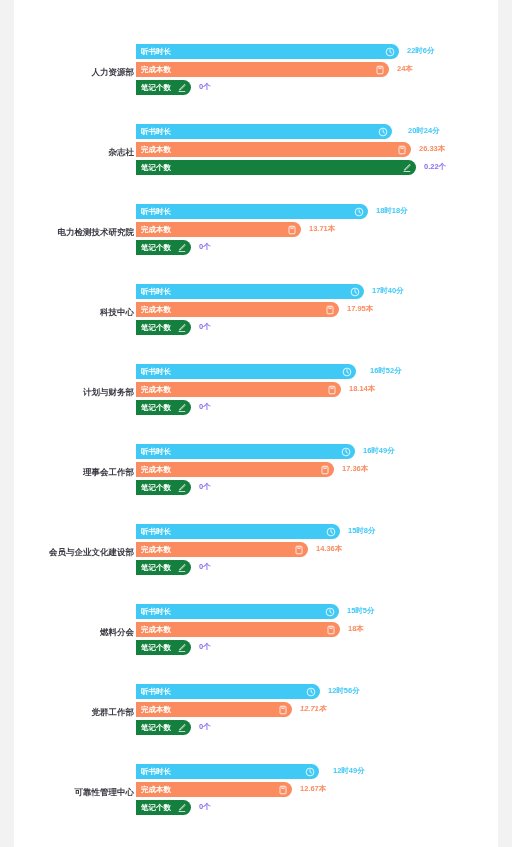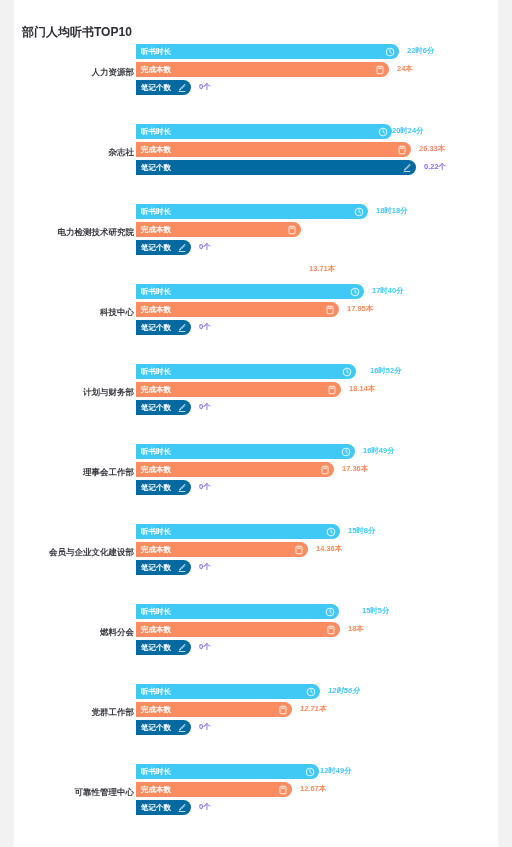--- a/index.html
+++ b/index.html
@@ -103,28 +103,27 @@
     top: 2px;
     font-size: 7.5px;
     font-weight: bold;
     white-space: nowrap;
     letter-spacing: 0px;
   }
   .row-time .bar { background: #41c9f5; }
   .row-time .value { color: #41c9f5; }
   .row-books .bar { background: #fb8c5f; }
   .row-books .value { color: #fb8c5f; }
-  .row-notes .bar { background: #0369a1; }
+  .row-notes .bar { background: #15803d; }
   .row-notes .value { color: #8b6cf0; }
 </style>
 </head>
 <body>
 
 <div id="card">
-  <div id="chart-title">部门人均听书TOP10</div>
   <div id="groups">
       <div class="group">
         <div class="dept-label">人力资源部</div>
         <div class="rows">
           <div class="row row-time">
             <div class="bar" style="width: 263px;">
               <span class="bar-label">听书时长</span>
               <span class="bar-icon">
                 <svg viewBox="0 0 16 16">
                   <circle cx="8" cy="8" r="6.2" fill="none" stroke="#fff" stroke-width="1.4"></circle>
@@ -166,21 +165,21 @@
           <div class="row row-time">
             <div class="bar" style="width: 256px;">
               <span class="bar-label">听书时长</span>
               <span class="bar-icon">
                 <svg viewBox="0 0 16 16">
                   <circle cx="8" cy="8" r="6.2" fill="none" stroke="#fff" stroke-width="1.4"></circle>
                   <path d="M8 4.4V8l2.4 1.6" fill="none" stroke="#fff" stroke-width="1.4" stroke-linecap="round"></path>
                 </svg>
               </span>
             </div>
-            <span class="value" style="left: 256px;">20时24分</span>
+            <span class="value" style="left: 272px;">20时24分</span>
           </div>
           <div class="row row-books">
             <div class="bar" style="width: 275px;">
               <span class="bar-label">完成本数</span>
               <span class="bar-icon">
                 <svg viewBox="0 0 16 16">
                   <rect x="3.2" y="2" width="9.6" height="12" rx="1.3" fill="none" stroke="#fff" stroke-width="1.4"></rect>
                   <path d="M6.3 2v4.2l1.7-1.2 1.7 1.2V2" fill="none" stroke="#fff" stroke-width="1.3" stroke-linejoin="round"></path>
                 </svg>
               </span>
@@ -219,21 +218,21 @@
           <div class="row row-books">
             <div class="bar" style="width: 165px;">
               <span class="bar-label">完成本数</span>
               <span class="bar-icon">
                 <svg viewBox="0 0 16 16">
                   <rect x="3.2" y="2" width="9.6" height="12" rx="1.3" fill="none" stroke="#fff" stroke-width="1.4"></rect>
                   <path d="M6.3 2v4.2l1.7-1.2 1.7 1.2V2" fill="none" stroke="#fff" stroke-width="1.3" stroke-linejoin="round"></path>
                 </svg>
               </span>
             </div>
-            <span class="value" style="left: 173px; margin-top: 40px;">13.71本</span>
+            <span class="value" style="left: 173px;">13.71本</span>
           </div>
           <div class="row row-notes">
             <div class="bar" style="width: 55px;">
               <span class="bar-label">笔记个数</span>
               <span class="bar-icon">
                 <svg viewBox="0 0 16 16">
                   <path d="M11.6 2.6c.8-.8 2 .4 1.2 1.2L6.2 10.4 4 11.4l1-2.2z" fill="none" stroke="#fff" stroke-width="1.3" stroke-linejoin="round"></path>
                   <path d="M3.2 13.6h9.4" fill="none" stroke="#fff" stroke-width="1.3" stroke-linecap="round"></path>
                 </svg>
               </span>
@@ -412,21 +411,21 @@
           <div class="row row-time">
             <div class="bar" style="width: 203px;">
               <span class="bar-label">听书时长</span>
               <span class="bar-icon">
                 <svg viewBox="0 0 16 16">
                   <circle cx="8" cy="8" r="6.2" fill="none" stroke="#fff" stroke-width="1.4"></circle>
                   <path d="M8 4.4V8l2.4 1.6" fill="none" stroke="#fff" stroke-width="1.4" stroke-linecap="round"></path>
                 </svg>
               </span>
             </div>
-            <span class="value" style="left: 211px; margin-left: 15px;">15时5分</span>
+            <span class="value" style="left: 211px;">15时5分</span>
           </div>
           <div class="row row-books">
             <div class="bar" style="width: 204px;">
               <span class="bar-label">完成本数</span>
               <span class="bar-icon">
                 <svg viewBox="0 0 16 16">
                   <rect x="3.2" y="2" width="9.6" height="12" rx="1.3" fill="none" stroke="#fff" stroke-width="1.4"></rect>
                   <path d="M6.3 2v4.2l1.7-1.2 1.7 1.2V2" fill="none" stroke="#fff" stroke-width="1.3" stroke-linejoin="round"></path>
                 </svg>
               </span>
@@ -453,21 +452,21 @@
           <div class="row row-time">
             <div class="bar" style="width: 184px;">
               <span class="bar-label">听书时长</span>
               <span class="bar-icon">
                 <svg viewBox="0 0 16 16">
                   <circle cx="8" cy="8" r="6.2" fill="none" stroke="#fff" stroke-width="1.4"></circle>
                   <path d="M8 4.4V8l2.4 1.6" fill="none" stroke="#fff" stroke-width="1.4" stroke-linecap="round"></path>
                 </svg>
               </span>
             </div>
-            <span class="value" style="left: 192px; font-style: italic;">12时56分</span>
+            <span class="value" style="left: 192px;">12时56分</span>
           </div>
           <div class="row row-books">
             <div class="bar" style="width: 156px;">
               <span class="bar-label">完成本数</span>
               <span class="bar-icon">
                 <svg viewBox="0 0 16 16">
                   <rect x="3.2" y="2" width="9.6" height="12" rx="1.3" fill="none" stroke="#fff" stroke-width="1.4"></rect>
                   <path d="M6.3 2v4.2l1.7-1.2 1.7 1.2V2" fill="none" stroke="#fff" stroke-width="1.3" stroke-linejoin="round"></path>
                 </svg>
               </span>
@@ -494,21 +493,21 @@
           <div class="row row-time">
             <div class="bar" style="width: 183px;">
               <span class="bar-label">听书时长</span>
               <span class="bar-icon">
                 <svg viewBox="0 0 16 16">
                   <circle cx="8" cy="8" r="6.2" fill="none" stroke="#fff" stroke-width="1.4"></circle>
                   <path d="M8 4.4V8l2.4 1.6" fill="none" stroke="#fff" stroke-width="1.4" stroke-linecap="round"></path>
                 </svg>
               </span>
             </div>
-            <span class="value" style="left: 184px; text-align: center;">12时49分</span>
+            <span class="value" style="left: 197px; text-align: center;">12时49分</span>
           </div>
           <div class="row row-books">
             <div class="bar" style="width: 156px;">
               <span class="bar-label">完成本数</span>
               <span class="bar-icon">
                 <svg viewBox="0 0 16 16">
                   <rect x="3.2" y="2" width="9.6" height="12" rx="1.3" fill="none" stroke="#fff" stroke-width="1.4"></rect>
                   <path d="M6.3 2v4.2l1.7-1.2 1.7 1.2V2" fill="none" stroke="#fff" stroke-width="1.3" stroke-linejoin="round"></path>
                 </svg>
               </span>

